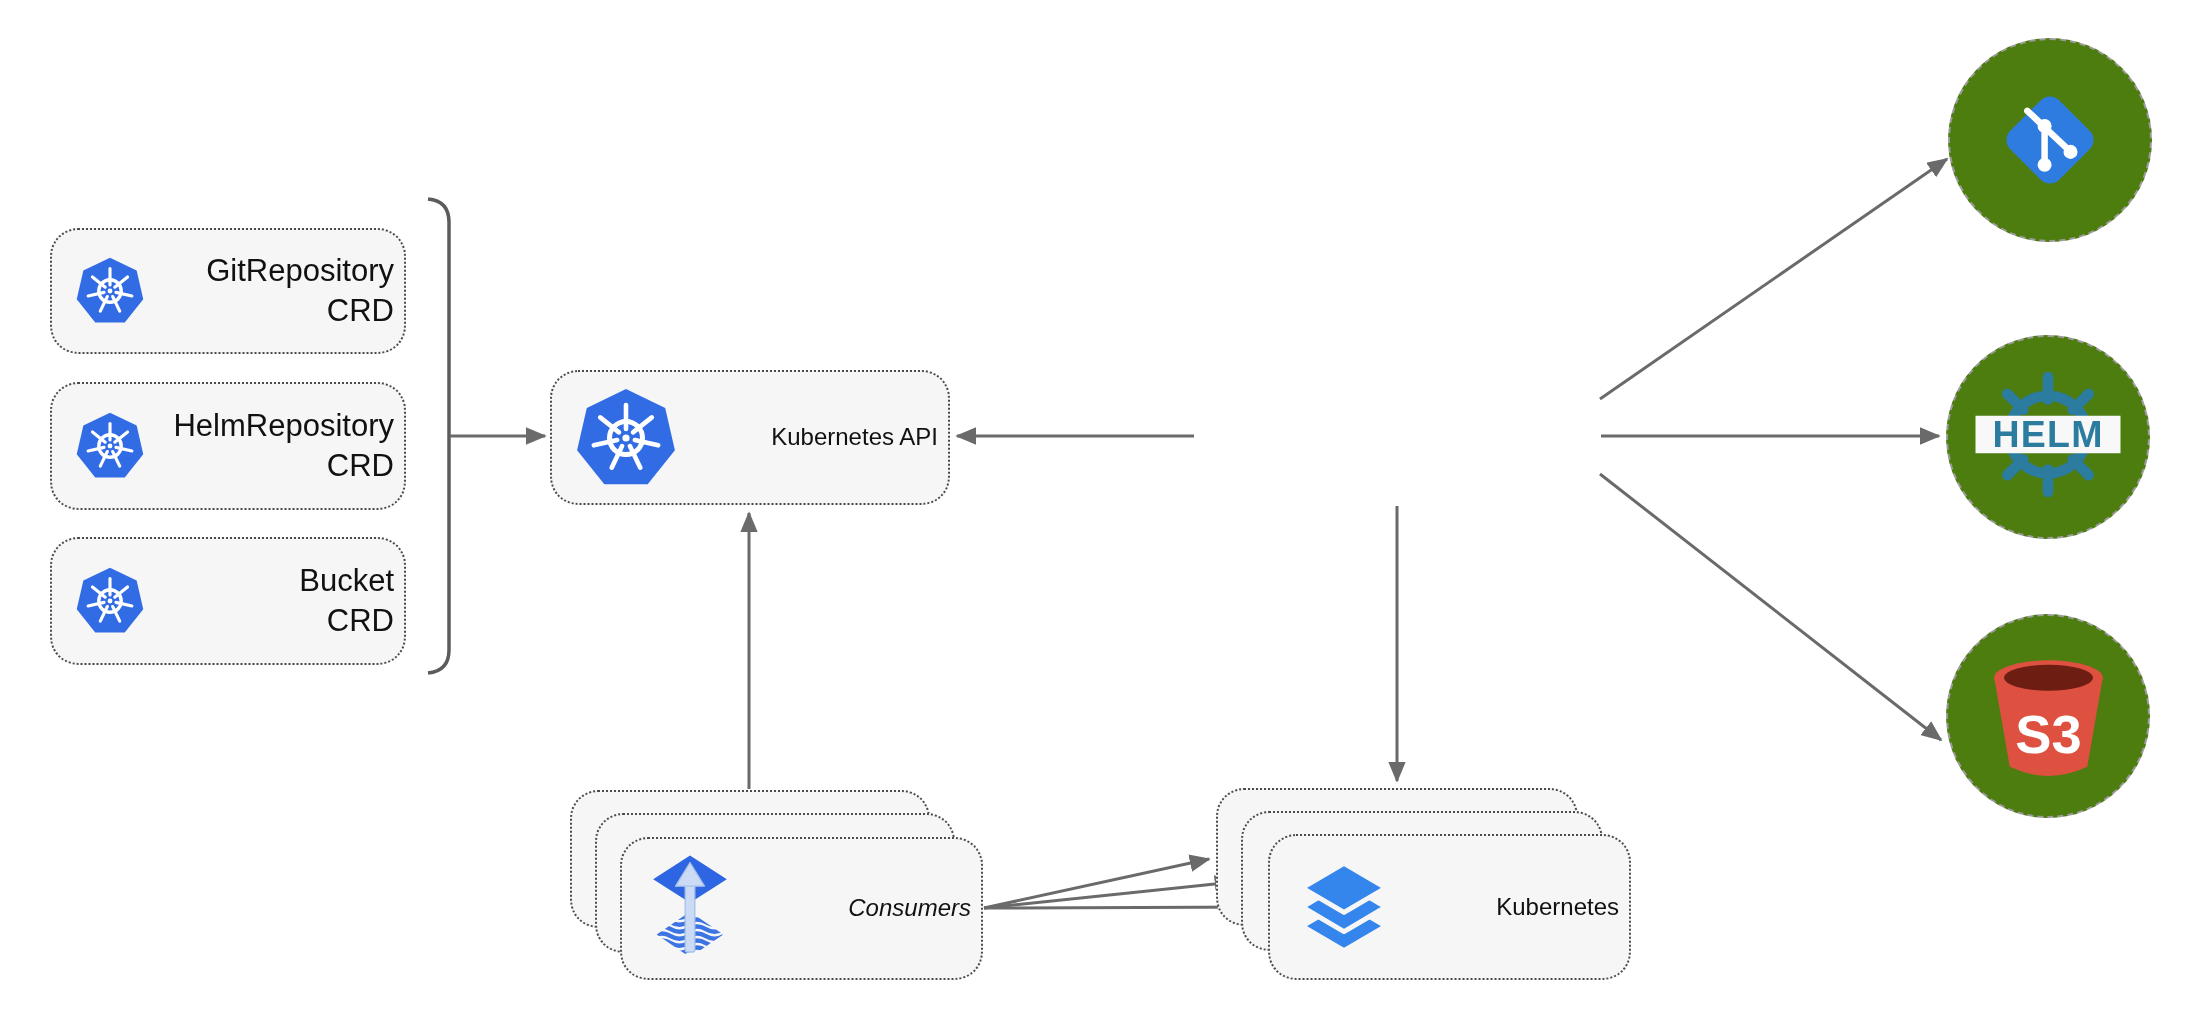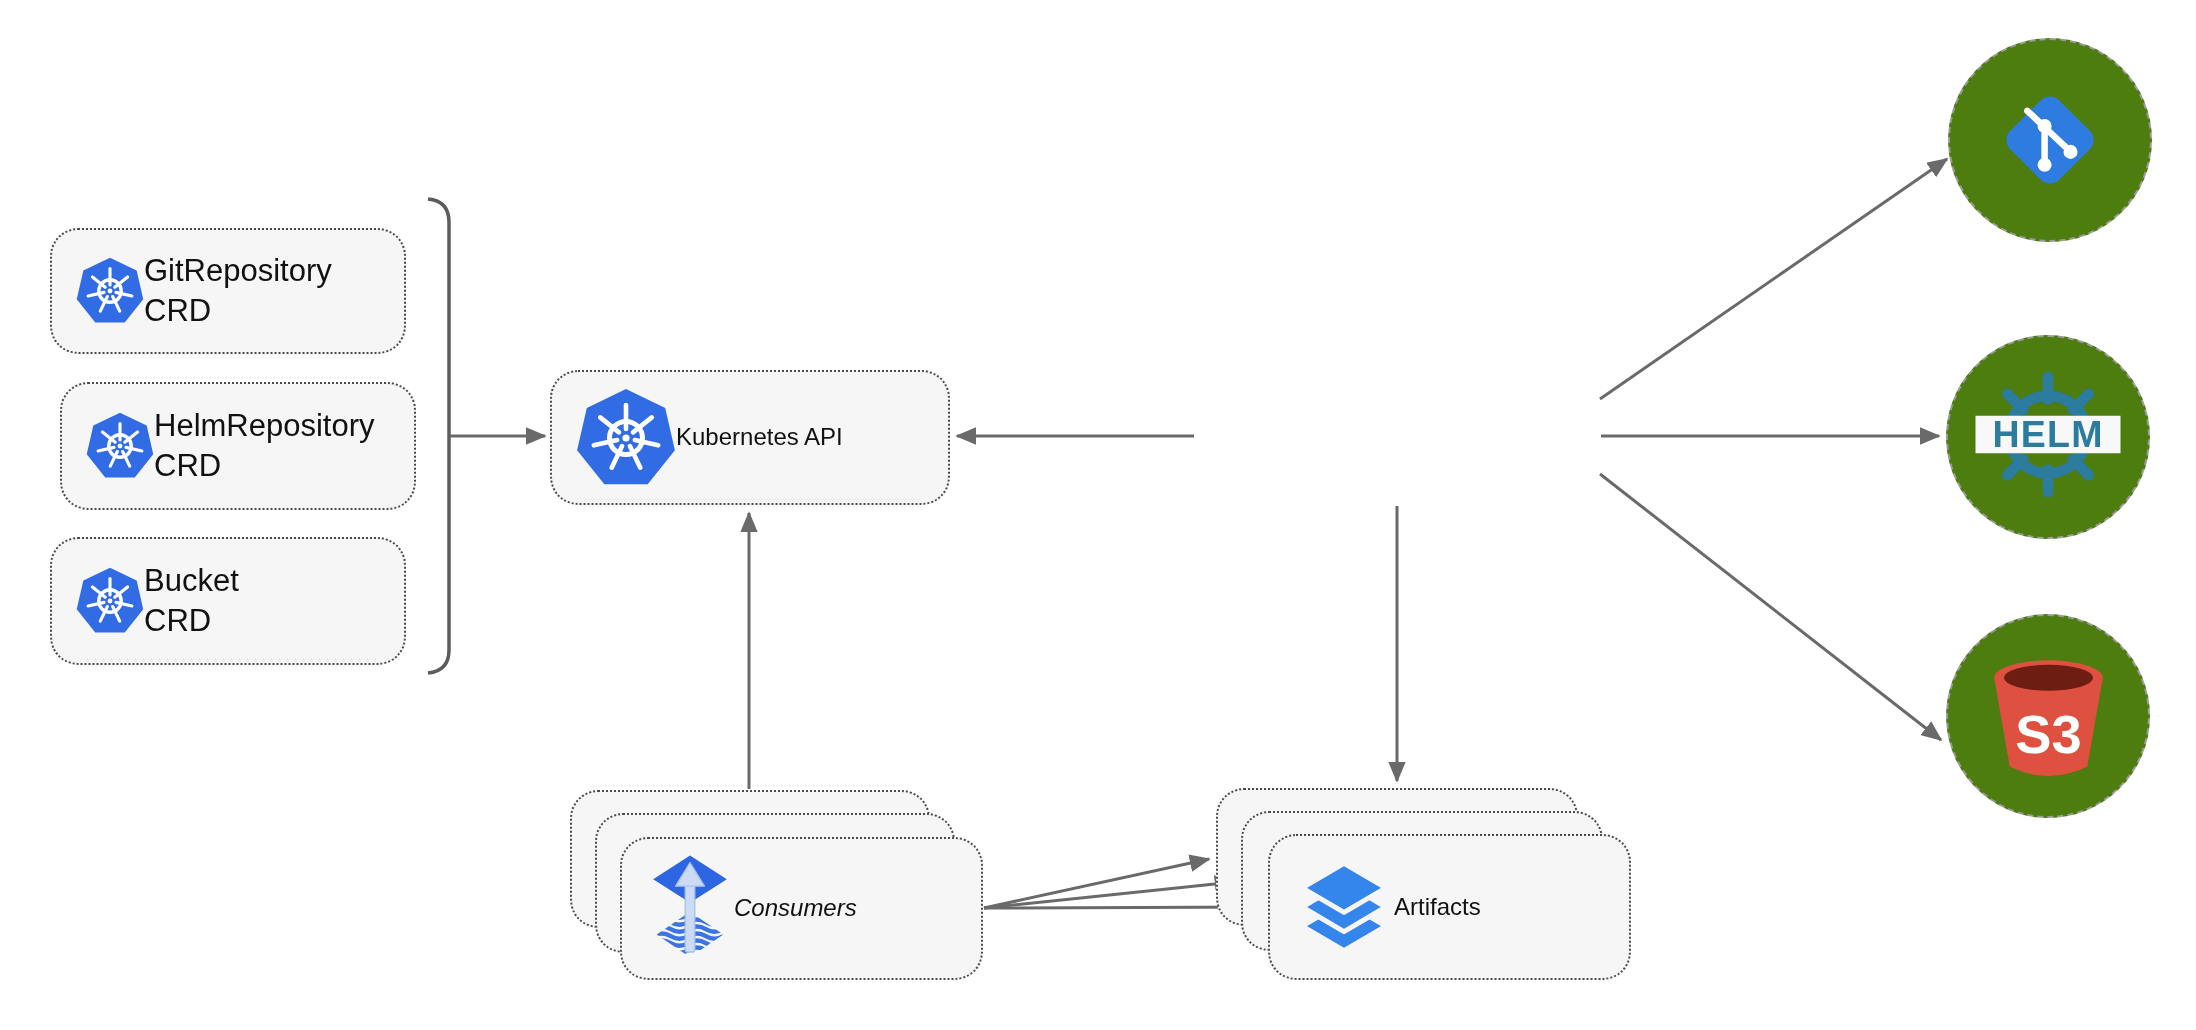--- a/index.html
+++ b/index.html
@@ -27,21 +27,21 @@
     align-items: center;
   }
   .node .icon-wrap {
     flex: 0 0 auto;
     margin-left: 24px;
     display: flex;
     align-items: center;
   }
   .node .label {
     flex: 1 1 auto;
-    text-align: left;
+    text-align: right;
     font-size: 31px;
     line-height: 1.28;
     padding-right: 10px;
     color: #111111;
   }
   .node .label span { display: block; }
   .node .label.one-line { font-size: 24px; }
   .ghost {
     position: absolute;
     box-sizing: border-box;
@@ -150,21 +150,21 @@
       <svg viewBox="0 0 100 100" width="68" height="68">
           <use href="#sym-k8s"></use>
         </svg>
     </span>
     <div class="label">
       <span>GitRepository</span>
       <span>CRD</span>
     </div>
   </div>
 
-  <div class="node" style="left:60px; top:382px; width:356px; height:128px;">
+  <div class="node" style="left:50px; top:382px; width:356px; height:128px;">
     <span class="icon-wrap">
       <svg viewBox="0 0 100 100" width="68" height="68">
           <use href="#sym-k8s"></use>
         </svg>
     </span>
     <div class="label">
       <span>HelmRepository</span>
       <span>CRD</span>
     </div>
   </div>
@@ -203,21 +203,21 @@
   </div>
 
   <div class="ghost" style="left:1216px; top:788px; width:362px; height:138px;"></div>
   <div class="ghost" style="left:1241px; top:811px; width:362px; height:140px;"></div>
   <div class="node" style="left:1268px; top:834px; width:363px; height:146px;">
     <span class="icon-wrap">
       <svg viewBox="0 0 110 112" width="100" height="102">
           <use href="#sym-layers"></use>
         </svg>
     </span>
-    <div class="label one-line">Artifacts</div>
+    <div class="label one-line">Kubernetes</div>
   </div>
 
   <div class="circle" style="left:1948px; top:38px;">
     <svg viewBox="0 0 100 100" width="108" height="108">
       <rect x="18" y="18" width="64" height="64" rx="12" fill="#2E7CE0" transform="rotate(45 50 50)"></rect>
       <g stroke="#ffffff" stroke-width="6" stroke-linecap="round">
         <line x1="29" y1="23" x2="45" y2="38"></line>
         <line x1="45" y1="38" x2="45" y2="72"></line>
         <line x1="49" y1="42" x2="67" y2="59"></line>
       </g>

